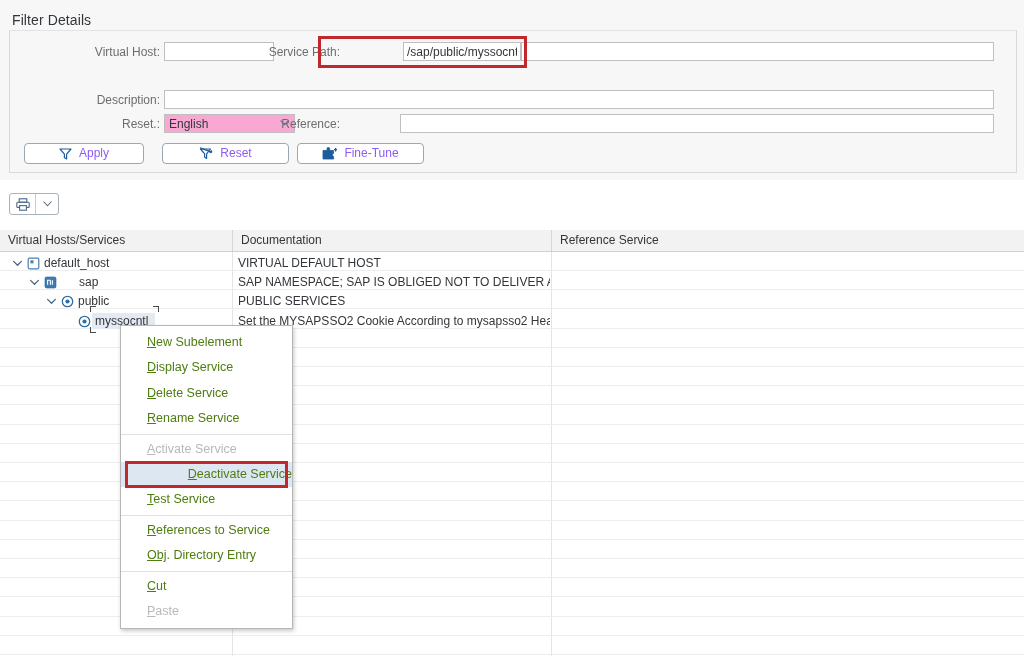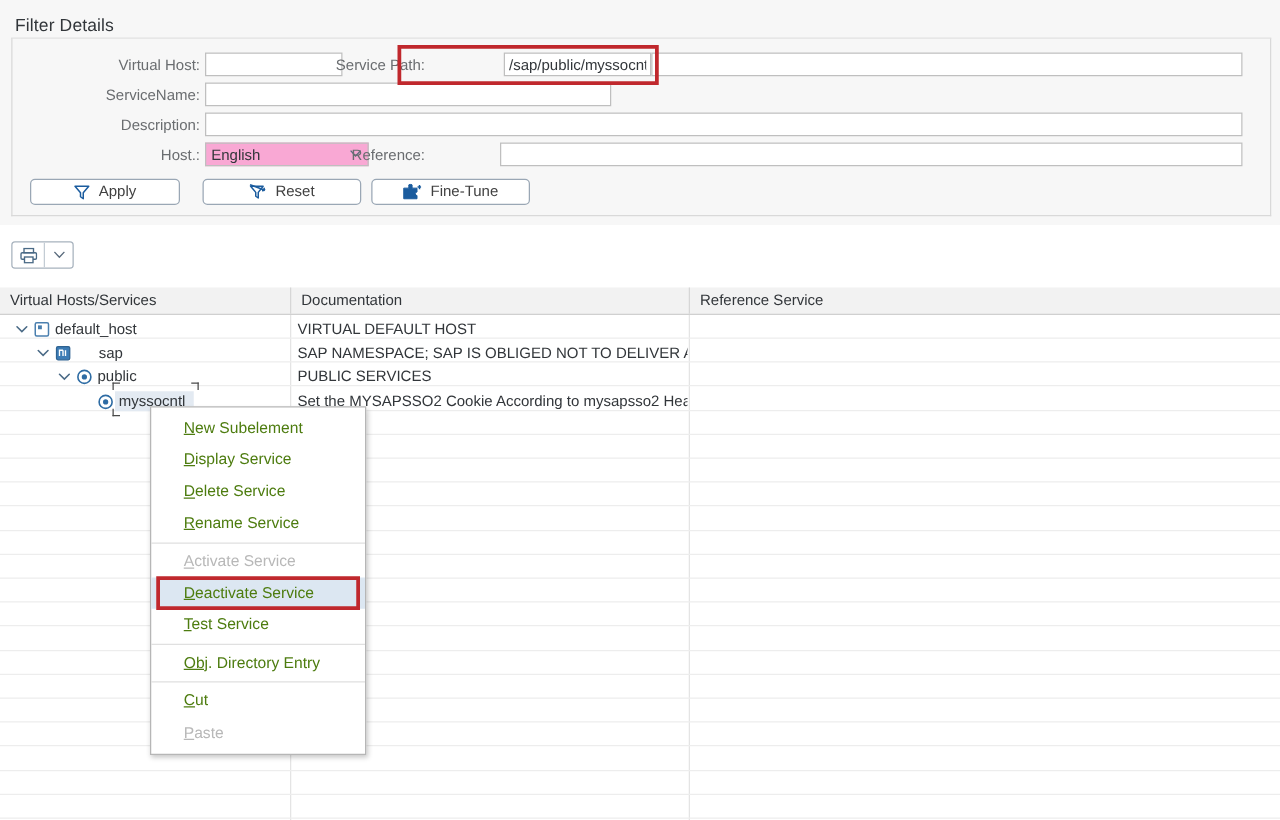--- a/index.html
+++ b/index.html
@@ -98,21 +98,21 @@
   }
 
   
   .fbtn {
     position: absolute;
     height: 21px;
     border: 1px solid #9aa7b5;
     border-radius: 4px;
     background: #ffffff;
     box-sizing: border-box;
-    color: #404040;
+    color: #8b5cf6;
     font-family: "Liberation Sans", sans-serif;
     font-size: 12px;
     cursor: pointer;
     display: flex;
     align-items: center;
     justify-content: center;
     gap: 7px;
     padding: 0;
   }
   .fbtn .blabel { line-height: 1; padding-bottom: 1px; }
@@ -248,21 +248,21 @@
     position: relative;
     height: 25.4px;
     line-height: 25.4px;
     padding-left: 26px;
     font-size: 12.5px;
     color: #4d7c0f;
     white-space: nowrap;
     cursor: default;
   }
   .menu-item.disabled { color: #b8b8b8; }
-  .menu-item.selected { background: #dce7f2; }
+  .menu-item.selected { background: #dce7f2; text-align: right; }
   .menu-item .mn { position: relative; }
   .menu-item .acc { text-decoration: underline; }
   .menu-sep {
     height: 1px;
     background: #e0e0e0;
     margin: 2px 0 2px 0;
   }
   #deactivate-highlight {
     position: absolute;
     left: 125px; top: 452px;
@@ -284,32 +284,28 @@
   <div id="filter-box">
 
     <div class="frow" style="top:10px;">
       <div class="flabel" style="left:30px; width:120px;">Virtual Host:</div>
       <input class="finput" style="left: 154px; width: 110px;" value="">
       <div class="flabel" style="left:258px; width:72px;">Service Path:</div>
       <input class="finput" style="left: 393px; width: 118px;" value="/sap/public/myssocntl">
       <input class="finput" style="left: 511px; width: 473px;">
     </div>
 
-    <div class="frow" style="top:34px;">
-      <div class="flabel" style="left:30px; width:120px;">ServiceName:</div>
-      <input class="finput" style="left: 154px; width: 325px;" value="">
-    </div>
 
     <div class="frow" style="top:58px;">
       <div class="flabel" style="left:30px; width:120px;">Description:</div>
       <input class="finput" style="left: 154px; width: 830px;" value="">
     </div>
 
     <div class="frow" style="top:82px;">
-      <div class="flabel" style="left:30px; width:120px;">Host.:</div>
+      <div class="flabel" style="left:30px; width:120px;">Reset.:</div>
       <div class="fselect" style="left:154px; width:131px;">
         <span class="sel-text">English</span>
         <span class="sel-chev">
           <svg width="9" height="6" viewBox="0 0 9 6">
               <path d="M0.5 0.5 L4.5 4.8 L8.5 0.5" fill="none" stroke="#5a6b7d" stroke-width="1.1"></path>
             </svg>
         </span>
       </div>
       <div class="flabel" style="left:250px; width:80px;">Reference:</div>
       <input class="finput" style="left: 390px; width: 594px;" value="">
@@ -470,18 +466,19 @@
 <div id="context-menu">
     <div class="menu-item"><span class="mn"><span class="acc">N</span>ew Subelement</span></div>
     <div class="menu-item"><span class="mn"><span class="acc">D</span>isplay Service</span></div>
     <div class="menu-item"><span class="mn"><span class="acc">D</span>elete Service</span></div>
     <div class="menu-item"><span class="mn"><span class="acc">R</span>ename Service</span></div>
     <div class="menu-sep"></div>
     <div class="menu-item disabled"><span class="mn"><span class="acc">A</span>ctivate Service</span></div>
     <div class="menu-item selected"><span class="mn"><span class="acc">D</span>eactivate Service</span></div>
     <div class="menu-item"><span class="mn"><span class="acc">T</span>est Service</span></div>
     <div class="menu-sep"></div>
+    <div class="menu-item"><span class="mn"><span class="acc">R</span>eferences to Service</span></div>
     <div class="menu-item"><span class="mn"><span class="acc">Obj</span>. Directory Entry</span></div>
     <div class="menu-sep"></div>
     <div class="menu-item"><span class="mn"><span class="acc">C</span>ut</span></div>
     <div class="menu-item disabled"><span class="mn"><span class="acc">P</span>aste</span></div>
   </div>
 <div id="deactivate-highlight" style="left: 125px; top: 460.953px; width: 163px; height: 27.3906px;"></div>
 
 </body></html>

